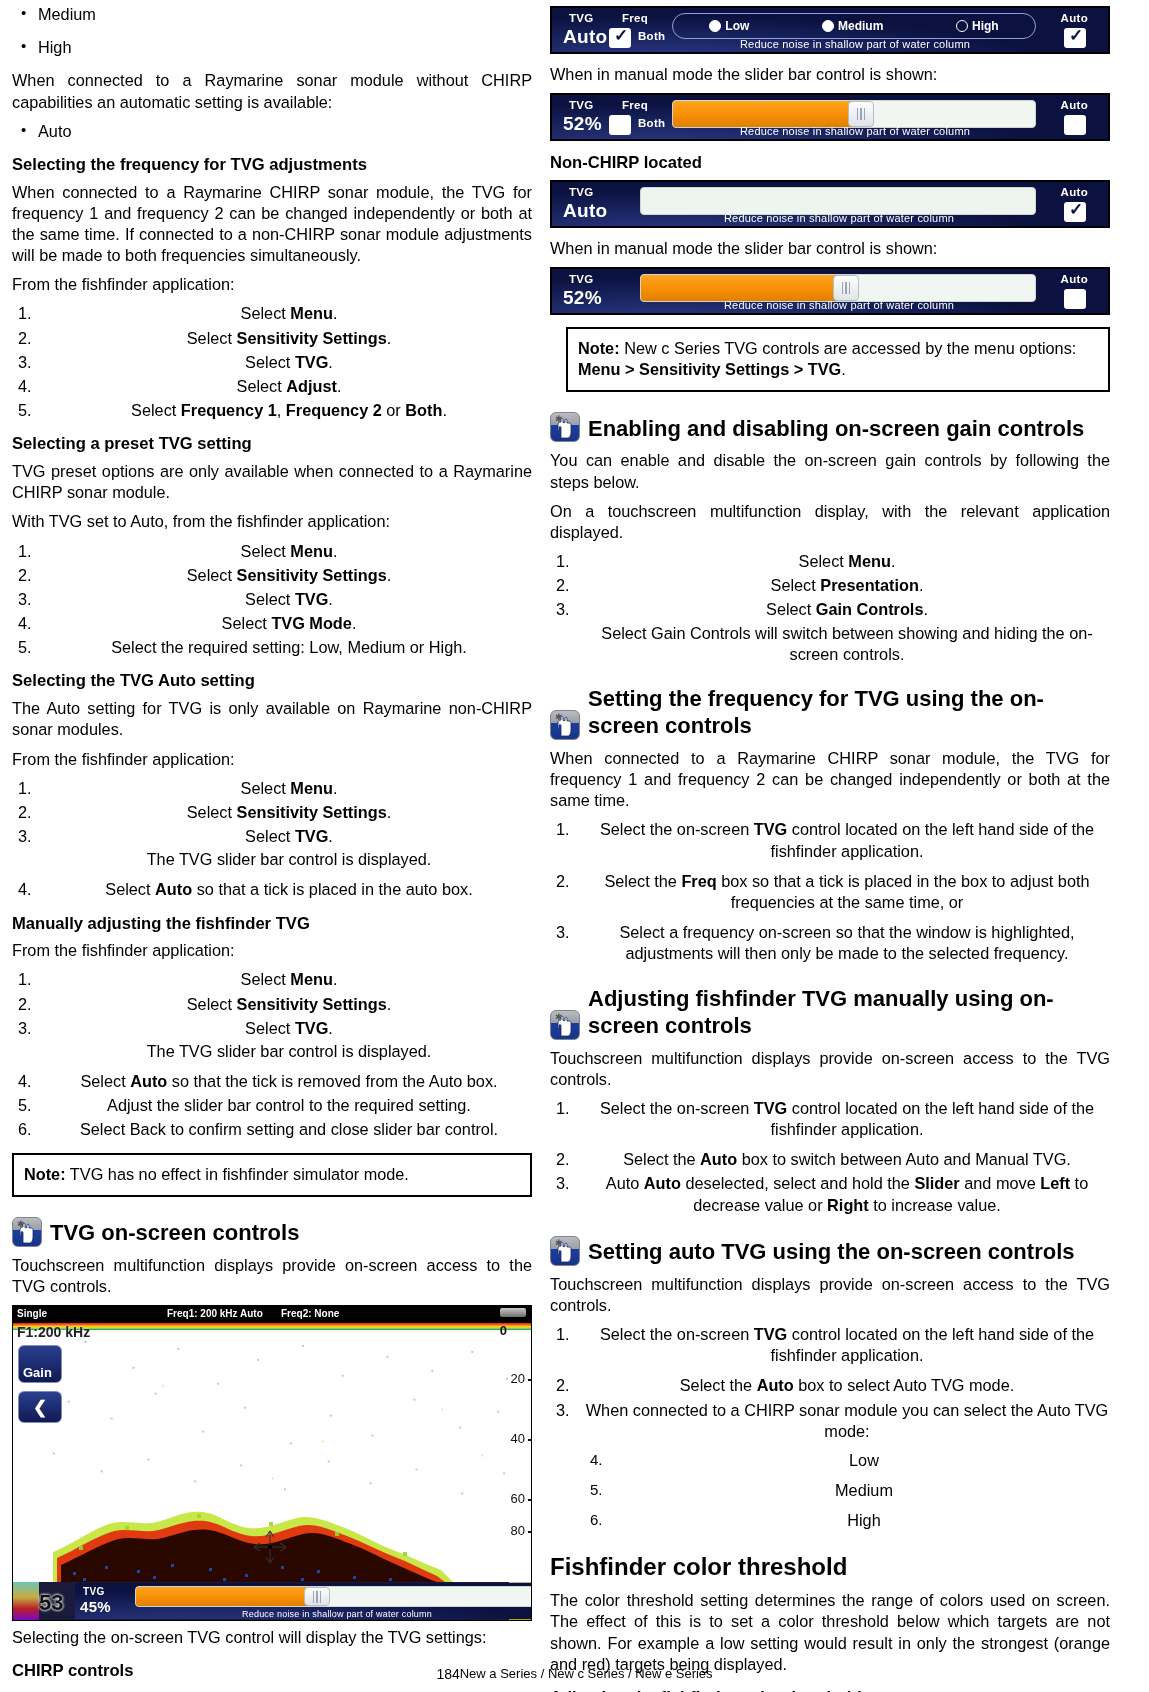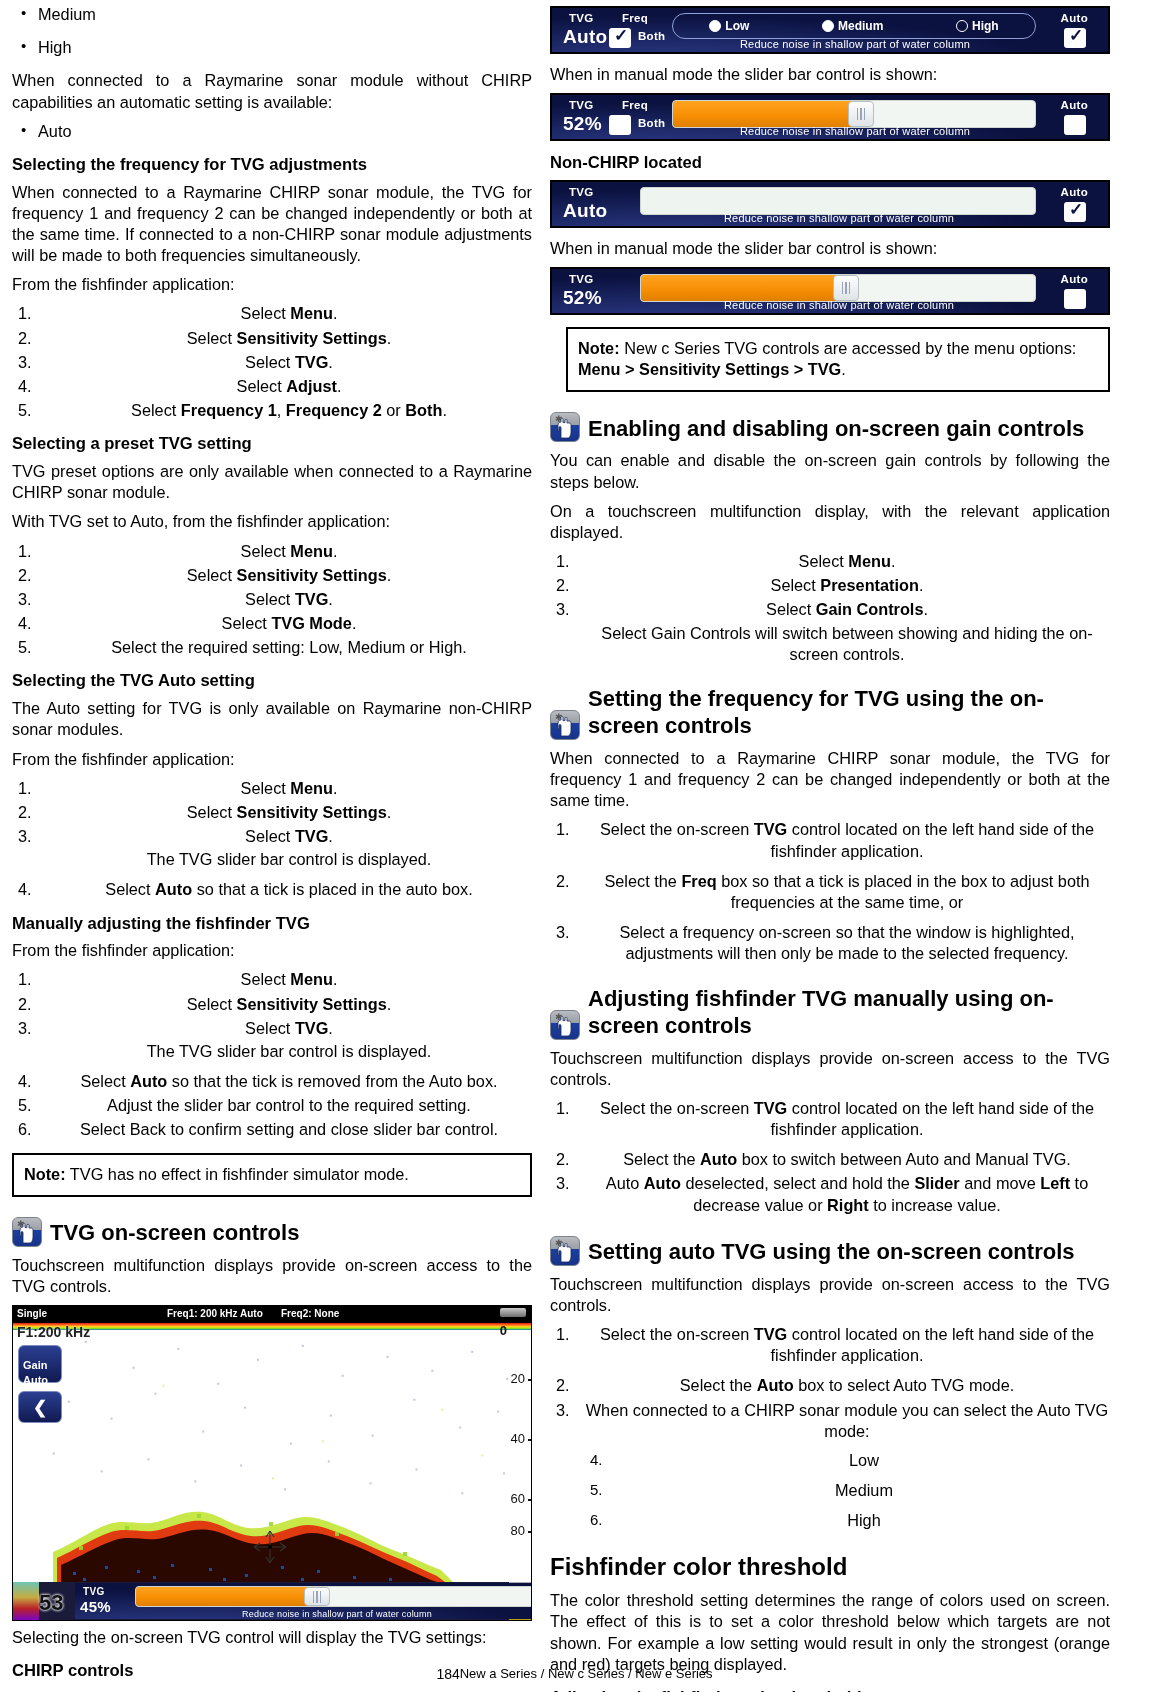--- a/index.html
+++ b/index.html
@@ -102,21 +102,21 @@
   .sonar .body{position:absolute;left:0;right:0;top:17px;bottom:38px;background:#fff;overflow:hidden;}
   .sonar .rainbow{position:absolute;left:0;right:0;top:0;height:7px;
     background:linear-gradient(180deg,#d00 0%,#f60 30%,#fd0 55%,#7d0 78%,#06c 100%);opacity:.9;}
   .sonar .freqlbl{position:absolute;left:4px;top:1px;color:#222;font-size:14px;font-weight:bold;text-shadow:0 0 2px #fff;}
   .sonar .depth0{position:absolute;right:24px;top:0px;color:#111;font-size:13px;font-weight:bold;}
   .sonar .scale{position:absolute;right:0;top:0;bottom:0;width:40px;}
   .sonar .scale .m{position:absolute;right:6px;color:#111;font-size:13px;font-weight:normal;}
   .sonar .scale .m:after{content:"";position:absolute;right:-14px;top:8px;width:11px;height:2px;background:#111;}
   .sonar .gainbtn{position:absolute;left:5px;top:22px;width:44px;height:38px;border-radius:6px;
      background:linear-gradient(180deg,#2b3f91,#101a52);border:1px solid #7e8bbf;box-sizing:border-box;color:#fff;
-     font-size:11px;font-weight:bold;padding:12px 0 0 4px;line-height:1.35;}
+     font-size:13px;font-weight:bold;padding:18px 0 0 4px;line-height:1.35;}
   .sonar .backbtn{position:absolute;left:5px;top:68px;width:44px;height:32px;border-radius:6px;
      background:linear-gradient(180deg,#2b3f91,#101a52);border:1px solid #7e8bbf;box-sizing:border-box;color:#fff;
      display:flex;align-items:center;justify-content:center;font-size:17px;font-weight:bold;}
   .sonar .cursor{position:absolute;left:238px;top:205px;width:38px;height:38px;}
   .sonar .bottomdata{position:absolute;left:0;right:0;bottom:0;height:38px;overflow:hidden;
      background:#1a1a3a;}
   .sonar .bd-left{position:absolute;left:0;top:0;bottom:0;width:26px;
      background:linear-gradient(180deg,#8fd,#fd4 40%,#e22 70%,#90e 100%);opacity:.75;}
   .sonar .bd-right{position:absolute;right:0;top:0;bottom:0;width:22px;
      background:linear-gradient(180deg,#eee,#f88 50%,#fd0 100%);opacity:.7;}

